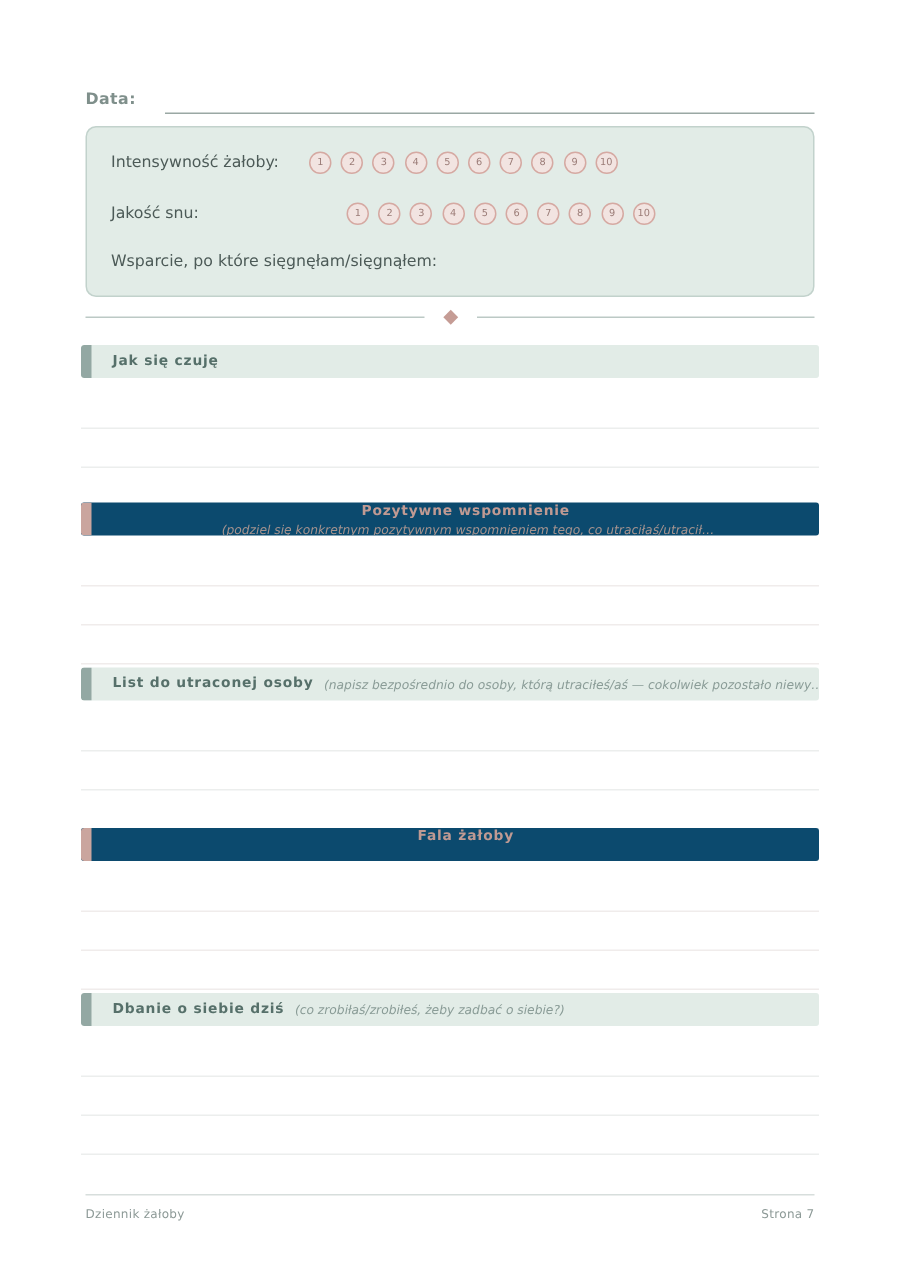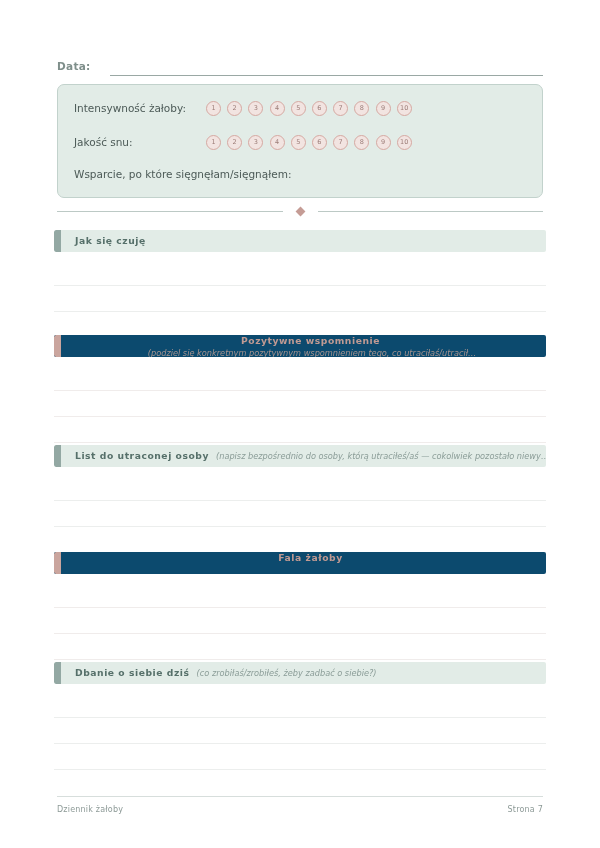--- a/index.html
+++ b/index.html
@@ -63,21 +63,21 @@
   }
   .metric-row {
     position: absolute;
     left: 16px;
     right: 14px;
     height: 16px;
     display: flex;
     align-items: flex-start;
   }
   .metric-row.r1 { top: 16px; }
-  .metric-row.r2 { top: 50px; }
+  .metric-row.r2 { top: 50px; gap: 25px; }
   .metric-row.r3 { top: 82px; }
 
   .metric-label {
     font-size: 10.5px;
     color: #4c5a57;
     width: 132px;
     flex: 0 0 132px;
     line-height: 14px;
     white-space: nowrap;
   }

